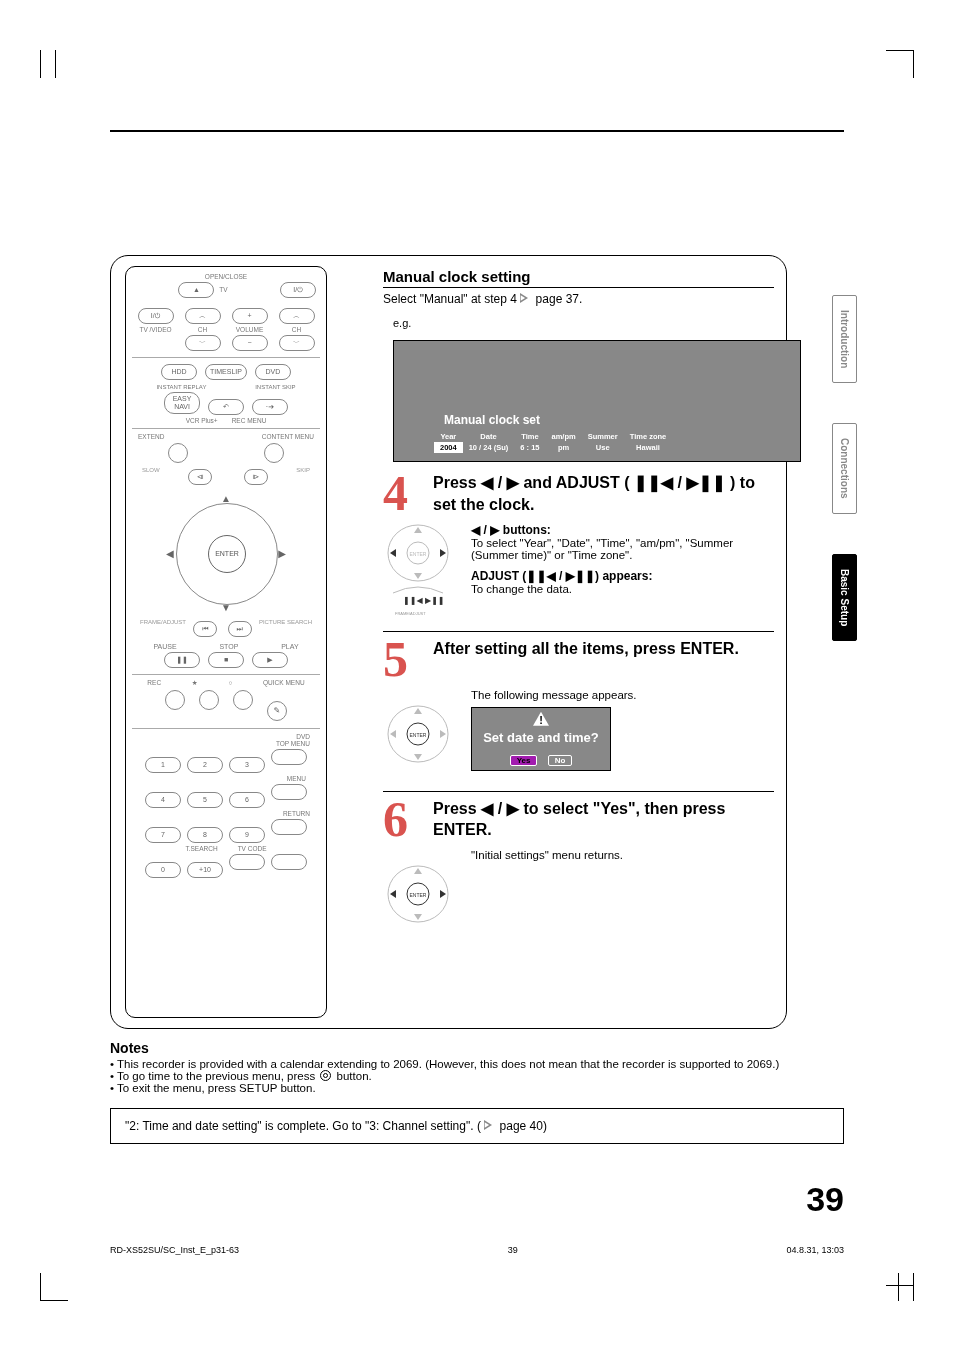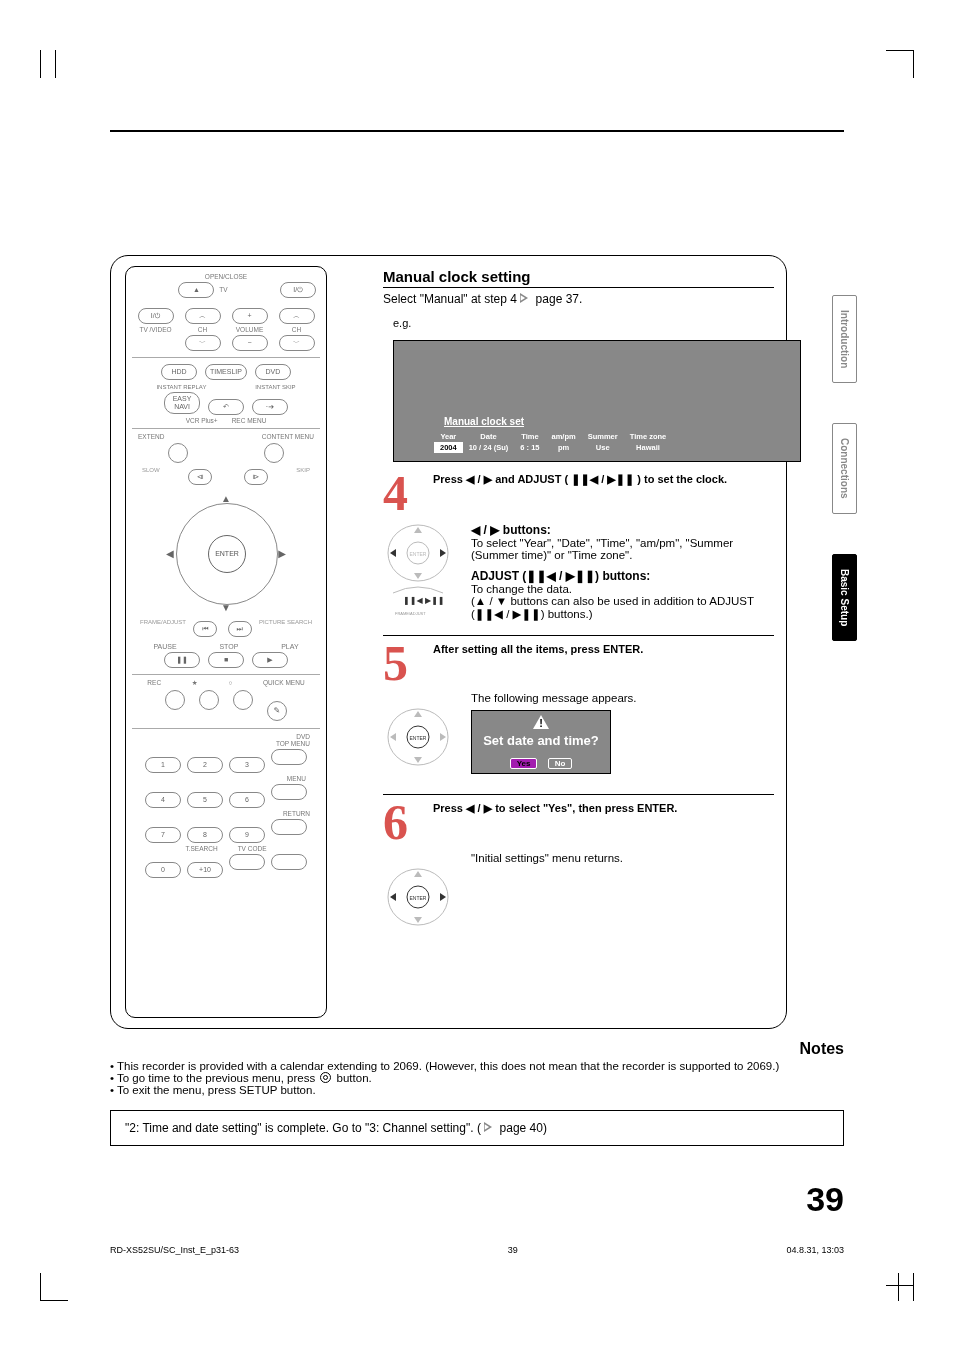--- a/index.html
+++ b/index.html
@@ -145,35 +145,35 @@
     border: 1px solid #000;
     background: #888;
     color: #fff;
     font-size: 8px;
     margin: 6px 0 10px 10px;
     padding: 6px 8px 14px 8px;
     width: 390px;
     height: 100px;
     position: relative;
   }
-  .osd .title { position:absolute; bottom:34px; left:50px; font-weight:bold; font-size:10px;text-decoration:underline;}
+  .osd .title { position:absolute; bottom:34px; left:50px; font-weight:bold; font-size:12px;}
   .osd table { position:absolute; bottom:8px; left:40px; border-collapse:collapse; font-size:7.5px;}
   .osd th, .osd td { padding:1px 6px; font-weight:bold; text-align:center;}
   .osd td.hl { background:#fff; color:#000;}
   .step { display:flex; gap:10px; margin-top:6px;}
   .step-num {
     font-family: "Times New Roman", serif;
     font-size: 50px;
     font-weight: bold;
     color: #d9534f;
     line-height: 0.85;
     width: 40px;
     flex-shrink:0;
   }
-  .step-head { font-size: 11px; font-weight: bold; line-height:1.35;}
+  .step-head { font-size: 16px; font-weight: bold; line-height:1.35;}
   .mini-dpad {
     width:70px; height:94px; position:relative; flex-shrink:0;
     margin-right:8px;
   }
   .mini-dpad svg { width:100%; height:100%;}
   .sub-row { display:flex; gap:10px; margin-top:8px;}
   .sub-col { flex:1; font-size:11.5px;}
   .sub-col b { font-size:12px;}
   .dialog {
     border:1px solid #000;
@@ -197,21 +197,21 @@
     margin:0 4px; border-radius:2px;
   }
   .dialog .btns span.sel { background:#a21caf; color:#000;}
   .notes {
     position:absolute;
     top: 1040px;
     left:110px;
     right:110px;
     font-size:11.5px;
   }
-  .notes h4 { font-size:16px; margin:0 0 2px 0;text-align:right;}
+  .notes h4 { font-size:14px; margin:0 0 2px 0;}
   .notes ul { margin:0; padding-left:0; list-style:none;}
   .notes li::before { content:"• "; }
   .complete-box {
     border:1px solid #000;
     padding:10px 14px;
     margin-top:14px;
     font-size:12px;
   }
   .page-num {
     position:absolute;
@@ -432,26 +432,23 @@
             <text x="20" y="80" font-size="8" fill="#333">❚❚◀</text>
             <text x="42" y="80" font-size="8" fill="#333">▶❚❚</text>
             <text x="12" y="92" font-size="4" fill="#999">FRAME/ADJUST</text>
           </svg>
         </div>
         <div class="sub-col">
           <b><span>◀</span> / <span>▶</span><span> buttons:</span></b><br>
           <span>To select "Year", "Date", "Time", "am/pm", "Summer (Summer time)" or "Time zone".</span>
           <div style="height:8px;"></div>
           <b>
-            <span>ADJUST (</span><span>❚❚◀</span> / <span>▶❚❚</span><span>) buttons:</span>
+            <span>ADJUST (</span><span>❚❚◀</span> / <span>▶❚❚</span><span>) appears:</span>
           </b><br>
           <span>To change the data.</span><br>
-          <span>
-            <span>(</span><span>▲</span> / <span>▼</span><span> buttons can also be used in addition to ADJUST (</span><span>❚❚◀</span> / <span>▶❚❚</span><span>) buttons.)</span>
-          </span>
         </div>
       </div>
 
       <hr style="border:none; border-top:1px solid #000; margin:14px 0 6px 0;">
 
       <div class="step">
         <div class="step-num">5</div>
         <div class="step-head">After setting all the items, press ENTER.</div>
       </div>
       <div class="sub-row">

